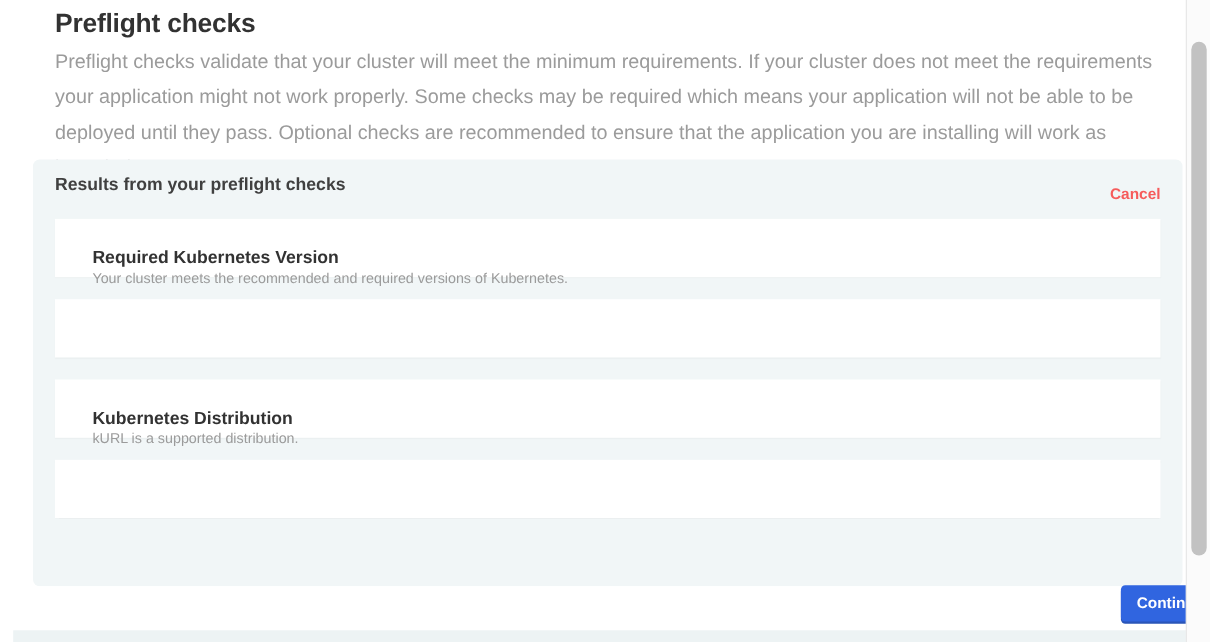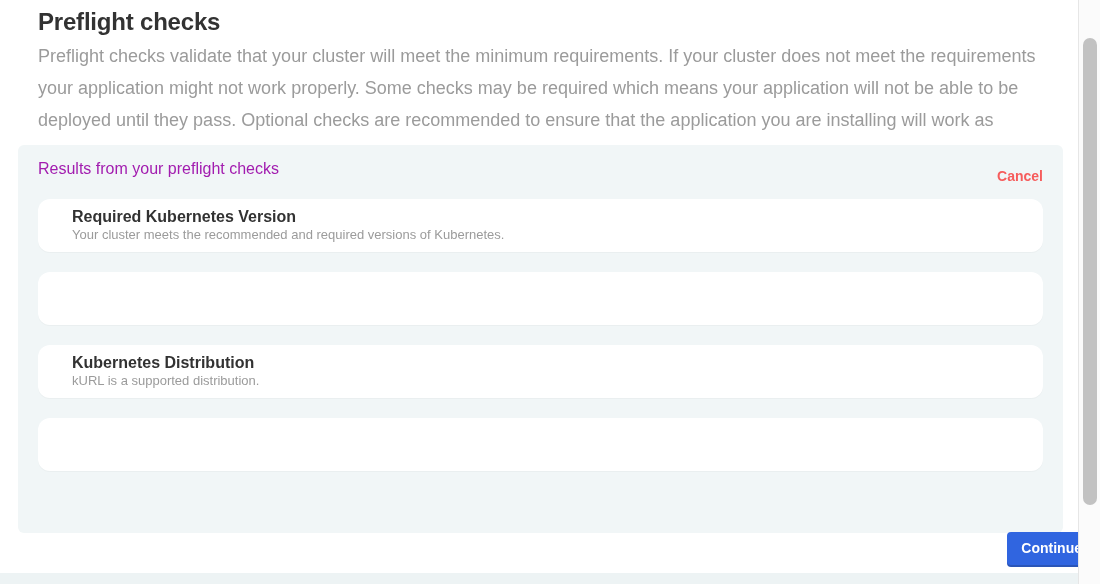--- a/index.html
+++ b/index.html
@@ -3,21 +3,21 @@
 <meta charset="utf-8">
 <style>
   * { margin: 0; padding: 0; box-sizing: border-box; }
   html, body { width: 1100px; height: 584px; overflow: hidden; }
   body {
     font-family: "Liberation Sans", "DejaVu Sans", sans-serif;
     background: #ffffff;
     position: relative;
     color: #323232;
   }
-  .content { position: absolute; left: 0; top: 0; width: 1078px; height: 472px; }
+  .content { position: absolute; left: 12px; top: 0; width: 1078px; height: 472px; }
 
   .page-title {
     position: absolute; left: 38px; top: 8px;
     font-size: 24px; font-weight: bold; color: #323232;
     letter-spacing: -0.2px;
   }
   .page-desc {
     position: absolute; left: 38px; top: 40px; width: 1004px;
     font-size: 18px; line-height: 32px; color: #9b9b9b;
     font-weight: 500;
@@ -25,26 +25,26 @@
 
   .panel {
     position: absolute; left: 18px; top: 145px; width: 1045px; height: 388px;
     background: #f1f6f7; border-radius: 6px; overflow: hidden;
     padding: 12px 20px 0 20px;
   }
   .panel-head {
     display: flex; justify-content: space-between; align-items: center;
     height: 20px; margin-top: 2px;
   }
-  .panel-title { font-size: 16px; font-weight: normal; color: #a21caf; }
+  .panel-title { font-size: 16px; font-weight: bold; color: #404040; }
   .cancel-link { font-size: 14px; font-weight: bold; color: #f65c5c; cursor: pointer; margin-top: 14px; }
 
   .card {
-    position: relative; background: #ffffff; border-radius: 12px;
-    height: 53px; margin-top: 20px; padding: 8px 14px 0 34px;
+    position: relative; background: #ffffff; border-radius: 0;
+    height: 53px; margin-top: 20px; padding: 26px 14px 0 34px;
     box-shadow: 0 1px 1px rgba(0,0,0,0.03);
   }
   .card:first-of-type { margin-top: 18px; }
   .card.warning { background: #fdf9ea; }
   .card-title { font-size: 16px; font-weight: bold; color: #323232; line-height: 19px; }
   .card-msg { font-size: 13px; color: #9b9b9b; margin-top: 1px; font-weight: 500; }
   .card.warning .card-msg { color: #f5a623; font-weight: bold; }
 
   .status-icon { position: absolute; left: 8px; top: 9px; width: 19px; height: 19px; }
   .check-circle {

